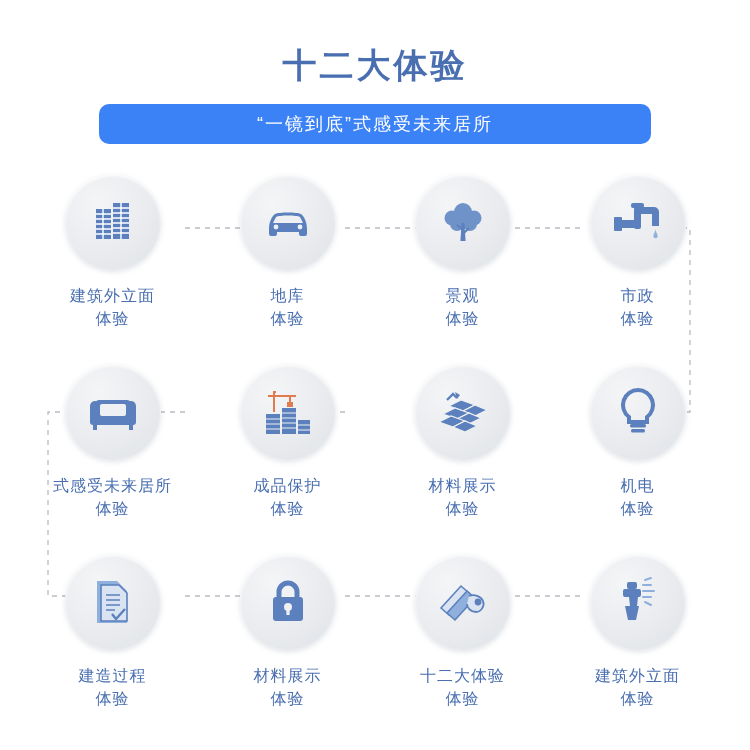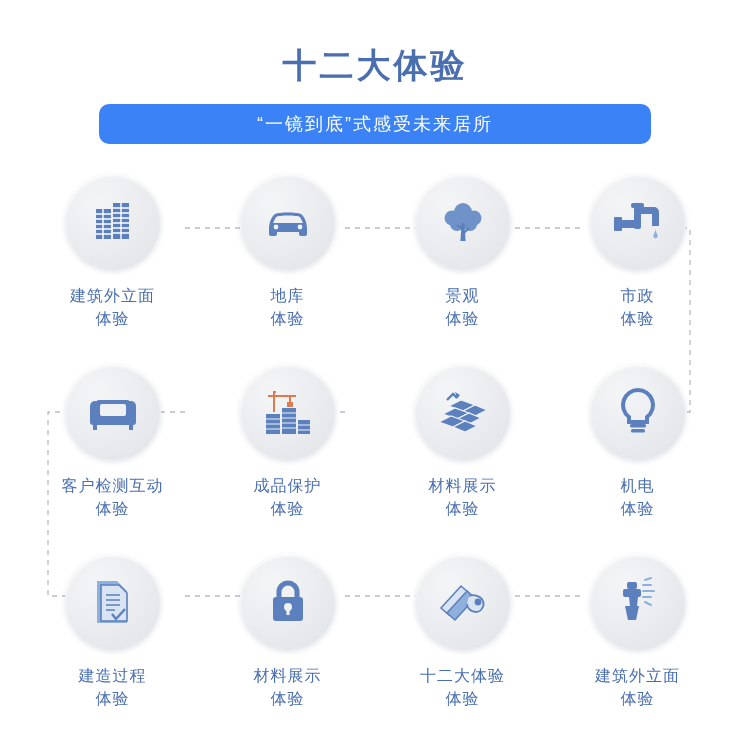--- a/index.html
+++ b/index.html
@@ -209,21 +209,21 @@
               <path d="M42 16a5 5 0 0 1 10 0v12H42z"></path>
               <rect x="12" y="10" width="34" height="18" rx="3"></rect>
               <rect x="6" y="26" width="46" height="9" rx="3"></rect>
               <rect x="9" y="35" width="4" height="5"></rect>
               <rect x="45" y="35" width="4" height="5"></rect>
             </g>
             <rect x="16" y="14" width="26" height="12" rx="2" fill="#eef0f3"></rect>
           </svg>
         </span>
       </div>
-      <div class="caption">客户检测互动
+      <div class="caption">式感受未来居所
 体验</div>
     </div>
 
     <div class="cell">
       <div class="bubble">
         <span>
           <svg width="56" height="52" viewBox="0 0 56 52">
             <g fill="#5b80bd">
               <rect x="6" y="28" width="14" height="20"></rect>
               <rect x="22" y="22" width="14" height="26"></rect>

